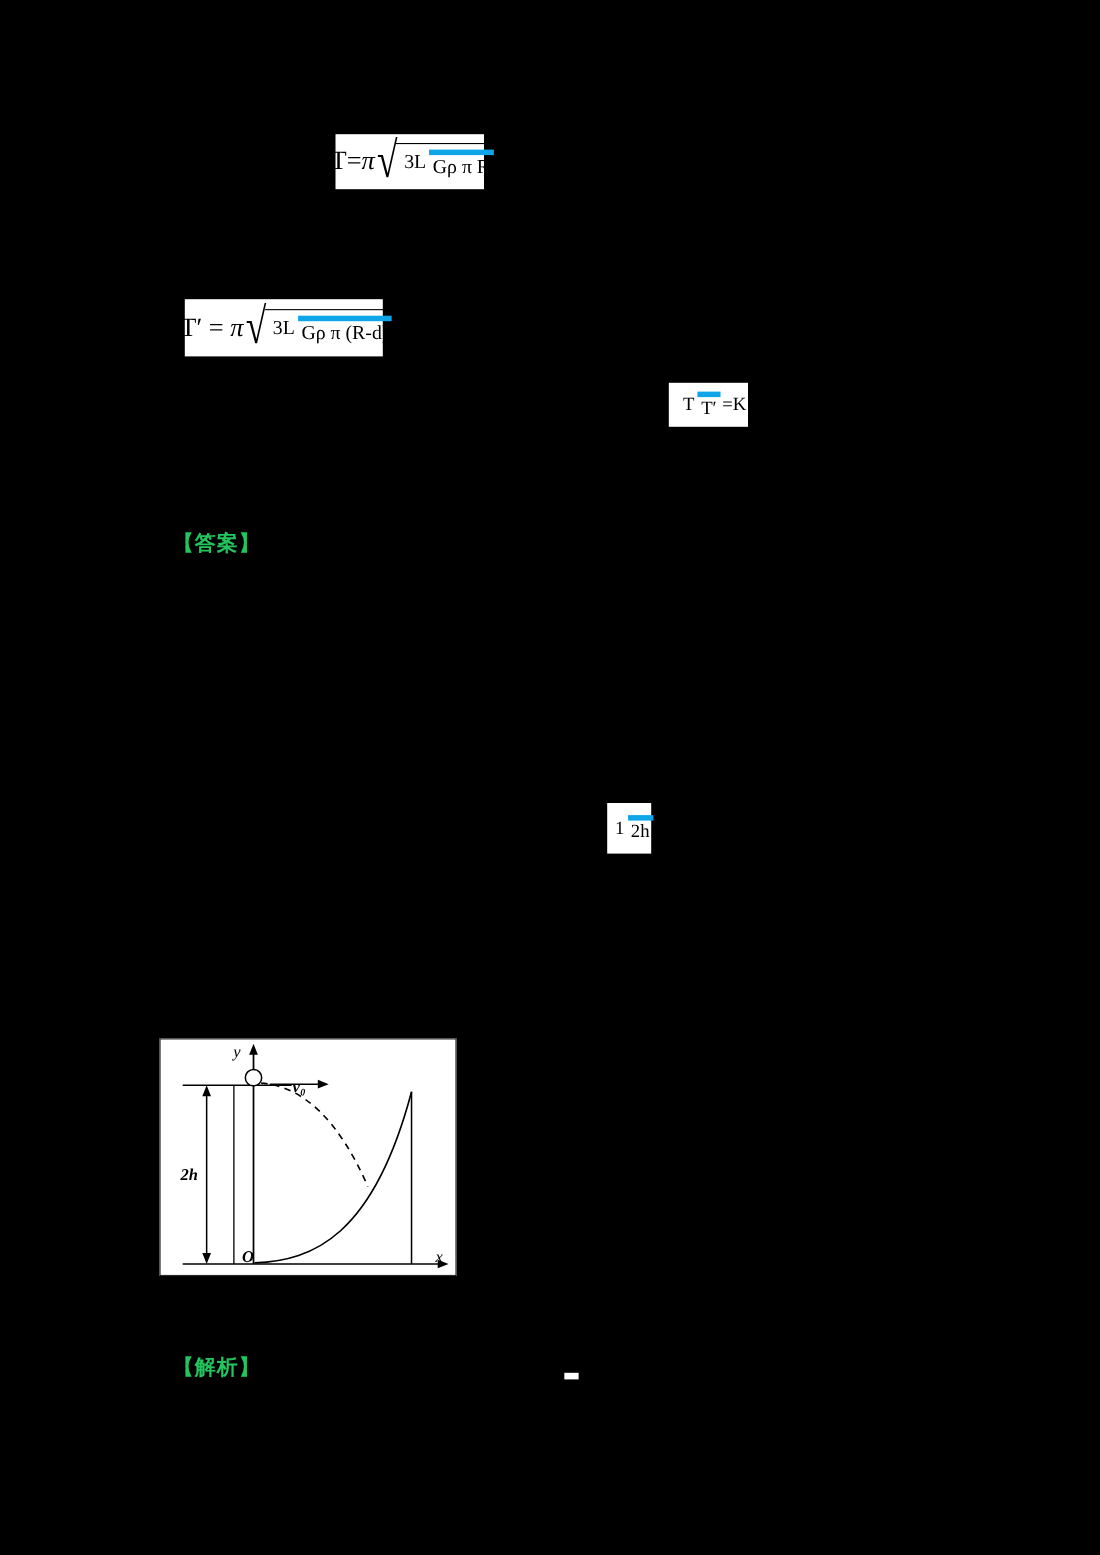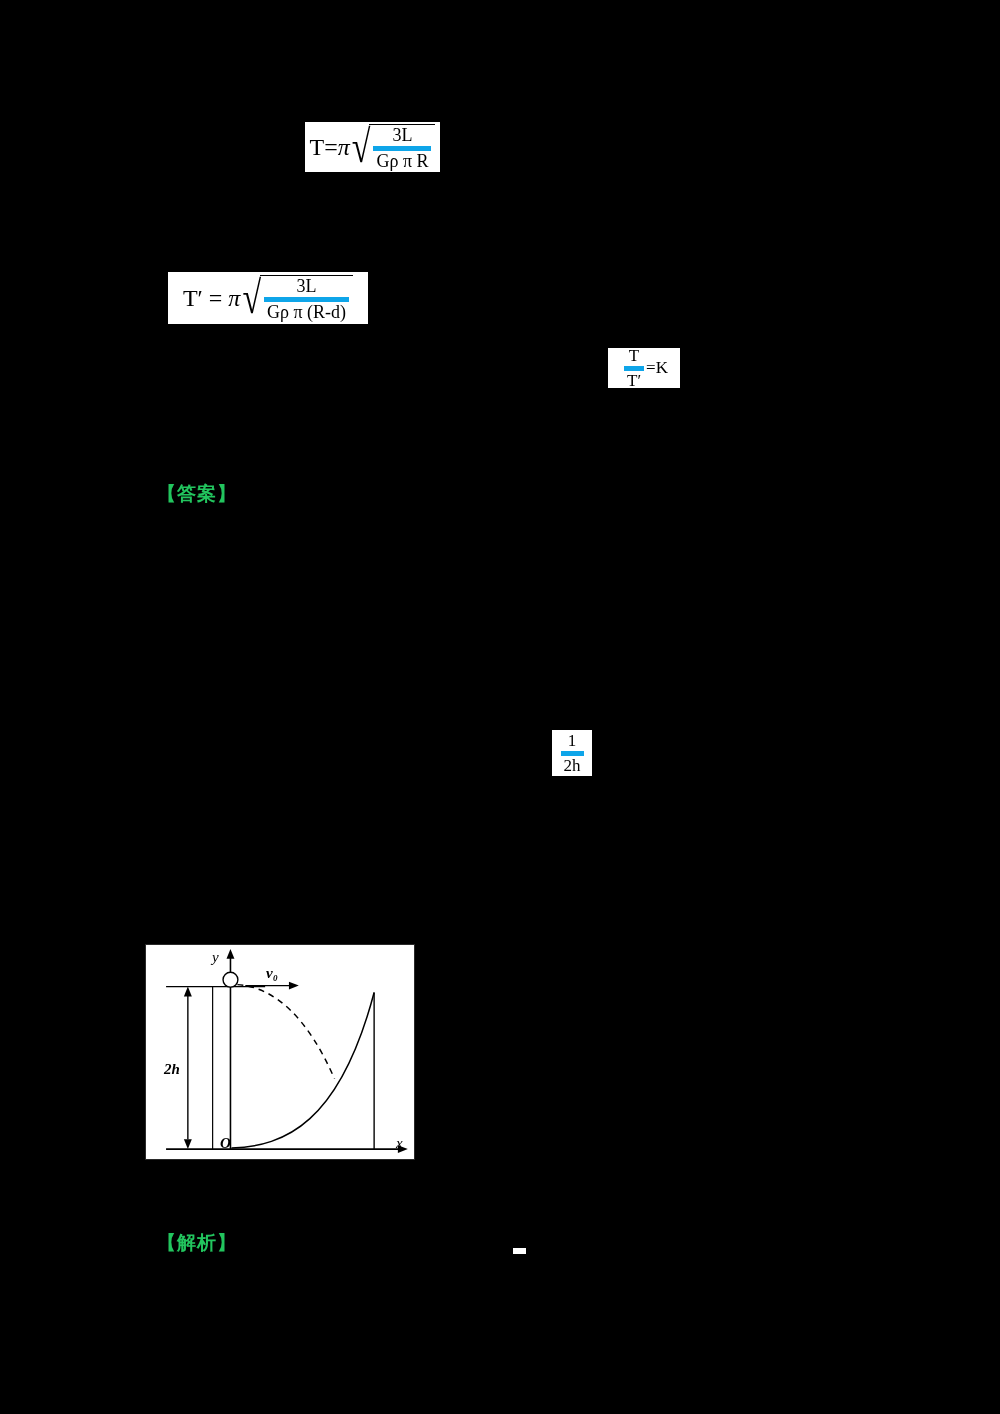--- a/index.html
+++ b/index.html
@@ -63,21 +63,20 @@
   .radbody {
     border-top: 1px solid #000;
     padding: 1px 4px 0 4px;
     display: flex;
     flex-direction: column;
     align-items: center;
     justify-content: center;
   }
   .frac {
     display: flex;
-    flex-direction: column;
     align-items: center;
     line-height: 1.05;
   }
   .frac .num {
     font-size: 18px;
     padding: 0 3px 1px 3px;
     white-space: nowrap;
   }
   .frac .den {
     font-size: 18px;
@@ -133,21 +132,21 @@
         <span class="radbody">
           <span class="frac">
             <span class="num">3L</span>
             <span class="den">Gρ π R</span>
           </span>
         </span>
       </span>
     </div>
   </div>
 
-  <div class="formula" style="left:168px; top:272px; width:200px; height:52px;">
+  <div class="formula" style="left:168px; top:272px; width:180px; height:52px;">
     <div class="f-inner">
       <span class="lhs"><span>T′ =</span> <span style="font-style:italic;">π</span></span>
       <span class="radical">
         <span class="sign">√</span>
         <span class="radbody">
           <span class="frac">
             <span class="num">3L</span>
             <span class="den">Gρ π (R-d)</span>
           </span>
         </span>
@@ -205,17 +204,17 @@
       <path d="M 92,40 Q 150,44 190,135" fill="none" stroke="#000" stroke-width="1.5" stroke-dasharray="6,5"></path>
 
       <path d="M 86,205 C 140,203 195,180 230,48" fill="none" stroke="#000" stroke-width="1.5"></path>
 
       <line x1="230" y1="48" x2="230" y2="206" stroke="#000" stroke-width="1.4"></line>
     </svg>
 
     <div class="fig-label" style="left:66px; top:4px;">y</div>
     <div class="fig-label" style="left:250px; top:190px;">x</div>
     <div class="fig-label bold" style="left:74px; top:190px;">O</div>
-    <div class="fig-label bold" style="left:120px; top:20px;">v₀</div>
+    <div class="fig-label bold" style="left:120px; top:36px;">v₀</div>
     <div class="fig-label bold" style="left:18px; top:116px;">2h</div>
   </div>
 
 </div>
 
 </body></html>

